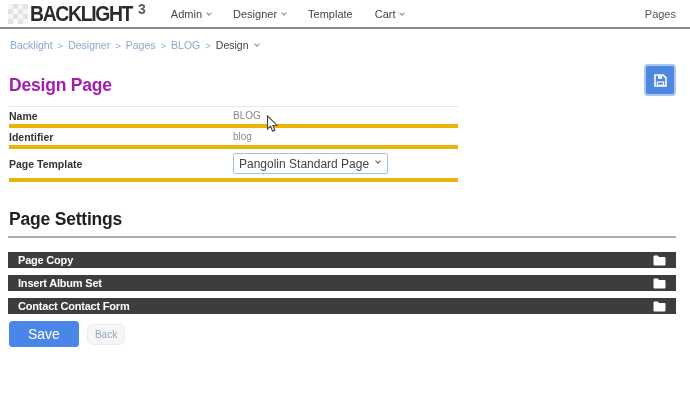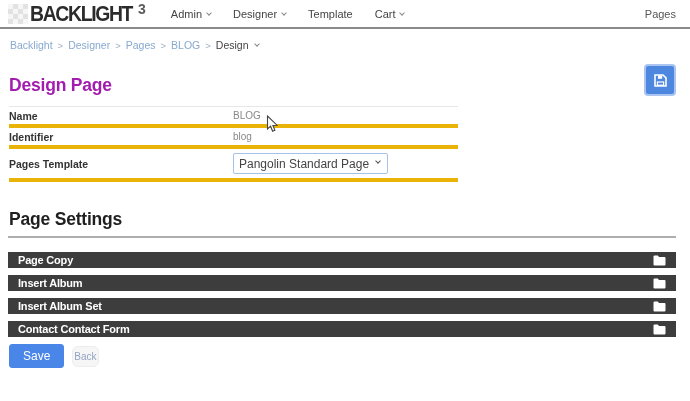--- a/index.html
+++ b/index.html
@@ -55,23 +55,23 @@
   
   .accordions { margin:14px 14px 0 8px; }
   .acc-bar { height:16px; background:#3d3d3d; margin-bottom:7px; display:flex;
     align-items:center; padding:0 10px; cursor:pointer; }
   .acc-bar span { color:#fff; font-size:11px; font-weight:bold; letter-spacing:-.2px; }
   .acc-bar svg { margin-left:auto; }
 
   
   .actions { margin:7px 0 0 9px; display:flex; align-items:center; }
   .btn-save { background:#4a86e8; color:#fff; border:1px solid #4a86e8; border-radius:3px;
-    font-family:"Liberation Sans",sans-serif; font-size:12px; padding:4px 13px; cursor:pointer; }
+    font-family:"Liberation Sans",sans-serif; font-size:14px; padding:4px 18px; cursor:pointer; }
   .btn-back { background:#f6f6f6; color:#92a3c4; border:1px solid #ececec; border-radius:6px;
-    font-family:"Liberation Sans",sans-serif; font-size:10px; padding:4px 1px; margin-left:8px; cursor:pointer; }
+    font-family:"Liberation Sans",sans-serif; font-size:10px; padding:4px 7px; margin-left:8px; cursor:pointer; }
 
   .cursor { position:absolute; left:266px; top:115px; pointer-events:none; }
 </style>
 </head>
 <body>
 
 <div class="app">
 
   <header>
     <div class="logo">
@@ -129,42 +129,36 @@
   <div class="form">
     <div class="form-row">
       <div class="form-label">Name</div>
       <div class="form-value">BLOG</div>
     </div>
     <div class="form-row">
       <div class="form-label">Identifier</div>
       <div class="form-value">blog</div>
     </div>
     <div class="form-row tall">
-      <div class="form-label">Pages Template</div>
+      <div class="form-label">Page Template</div>
       <div class="select-wrap">
         <select>
           <option>Pangolin Standard Page</option>
         </select>
         <i class="chev"></i>
       </div>
     </div>
   </div>
 
   <h2>Page Settings</h2>
   <div class="rule"></div>
 
   <div class="accordions">
     <div class="acc-bar">
       <span>Page Copy</span>
-      <svg width="13" height="11" viewBox="0 0 13 11">
-          <path d="M0.5 1.5 Q0.5 0.5 1.5 0.5 H4.8 L6 2 H11.5 Q12.5 2 12.5 3 V9.5 Q12.5 10.5 11.5 10.5 H1.5 Q0.5 10.5 0.5 9.5 Z" fill="#fff"></path>
-        </svg>
-    </div>
-    <div class="acc-bar">
-      <span>Insert Album</span>
       <svg width="13" height="11" viewBox="0 0 13 11">
           <path d="M0.5 1.5 Q0.5 0.5 1.5 0.5 H4.8 L6 2 H11.5 Q12.5 2 12.5 3 V9.5 Q12.5 10.5 11.5 10.5 H1.5 Q0.5 10.5 0.5 9.5 Z" fill="#fff"></path>
         </svg>
     </div>
     <div class="acc-bar">
       <span>Insert Album Set</span>
       <svg width="13" height="11" viewBox="0 0 13 11">
           <path d="M0.5 1.5 Q0.5 0.5 1.5 0.5 H4.8 L6 2 H11.5 Q12.5 2 12.5 3 V9.5 Q12.5 10.5 11.5 10.5 H1.5 Q0.5 10.5 0.5 9.5 Z" fill="#fff"></path>
         </svg>
     </div>

